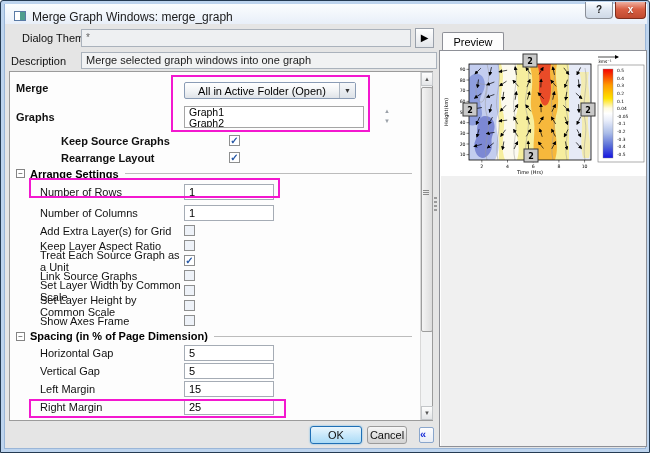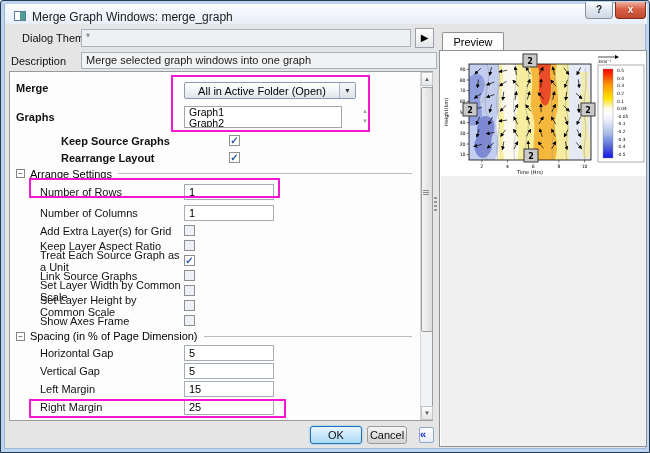--- a/index.html
+++ b/index.html
@@ -33,34 +33,34 @@
   .srow.child { padding-left:24px; }
   .srow.child .lab { flex:0 0 144px; }
   .row-merge { height:24px; align-items:flex-start; }
   .row-graphs { height:26px; align-items:flex-start; }
   .row-chk17 { height:17px;padding-left:45px; }
   .combo { width:172px; height:17px; border:1px solid #8a9cb5; border-radius:2px;
            background:linear-gradient(#fff,#f1f3f5 55%,#dfe3e8); display:flex; align-items:center; font-size:11px; }
   .combo .cv { flex:1; padding:0 4px; white-space:nowrap; overflow:hidden;text-align:center; }
   .combo .cbtn { width:16px; height:15px; border-left:1px solid #aeb8c4; background:linear-gradient(#f6f8fa,#dde2e8);
                  font-size:7px; text-align:center; line-height:15px; color:#333; }
-  .glist { width:158px; height:22px; border:1px solid #a5a5a5; background:#fff; font-size:10.5px; overflow:hidden; }
+  .glist { width:180px; height:22px; border:1px solid #a5a5a5; background:#fff; font-size:10.5px; overflow:hidden; }
   .glist .list-item { padding:0 4px; line-height:11px; height:11px; }
   .spin { width:10px; margin-left:18px; display:flex; flex-direction:column; justify-content:space-between; height:20px; padding:2px 0; }
   .spin span { font-size:6px; color:#9aa0a8; line-height:6px; text-align:center; }
   .graphs-wrap { position:relative; display:flex; }
   .cbx { width:11px; height:11px; border:1px solid #8e8f8f; background:#eef2f8; font-size:10px; line-height:10px;
          text-align:center; color:#2456a4; }
   .cbx.on { background:#fff; font-weight:bold; }
   .num-input { width:90px; height:16px; border:1px solid #a5acb5; background:#fff; font-size:11px; padding:0 4px;
                font-family:"Liberation Sans",sans-serif; }
   .sec-head { display:flex; align-items:center; height:15px; }
   .sec-head .exp { width:9px; height:9px; border:1px solid #848484; background:#fff; font-size:8px; line-height:7px;
                    text-align:center; color:#333; margin-right:5px; }
-  .sec-head .st { font-size:11px; font-weight:normal; }
+  .sec-head .st { font-size:11px; font-weight:bold; }
   .sec-head .rule { flex:1; height:1px; background:#bcbcbc; margin-left:6px; }
   .row-in22 { height:22px; } .row-in20 { height:20px; } .row-chk15 { height:15px; }
   .sec-head16 { height:16px; } .row-sp18 { height:18px; }
   
   .vsb { position:absolute; left:419px; top:71px; width:12px; height:348px; background:#f2f3f4; border-left:1px solid #d8d8d8; }
   .vsb .sbtn { position:absolute; left:0; width:12px; height:14px; background:linear-gradient(#fdfdfd,#e4e6e8); border:1px solid #c3c6c9;
                font-size:6px; color:#555; text-align:center; line-height:12px; }
   .vsb .up { top:0; } .vsb .dn { bottom:0; }
   .vsb .thumb { position:absolute; left:0; top:15px; width:12px; height:245px; border:1px solid #9d9d9d; border-radius:2px;
                 background:linear-gradient(90deg,#f4f4f4,#dcdcdc); }

